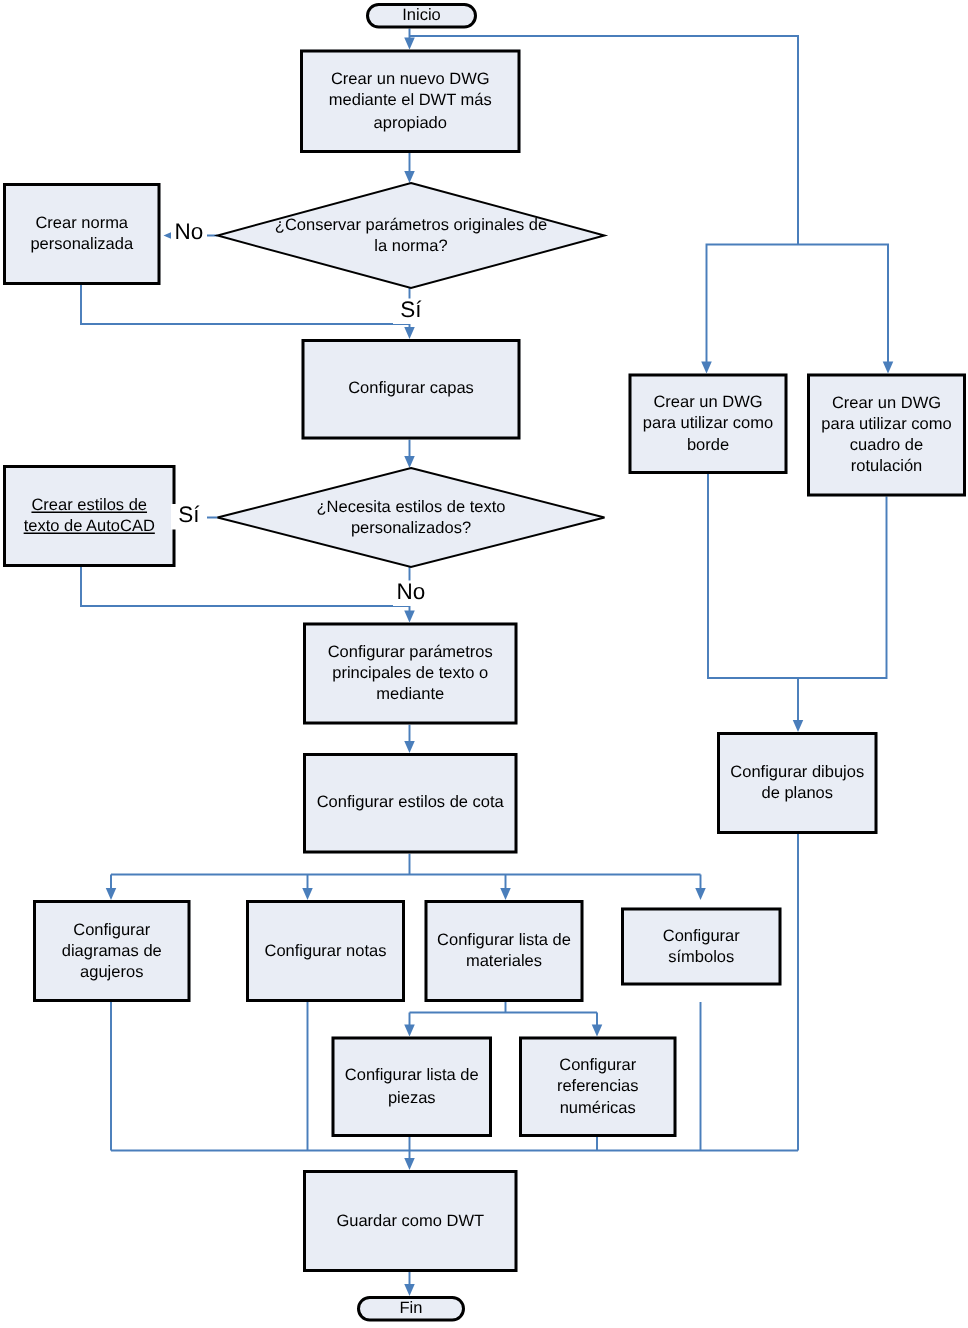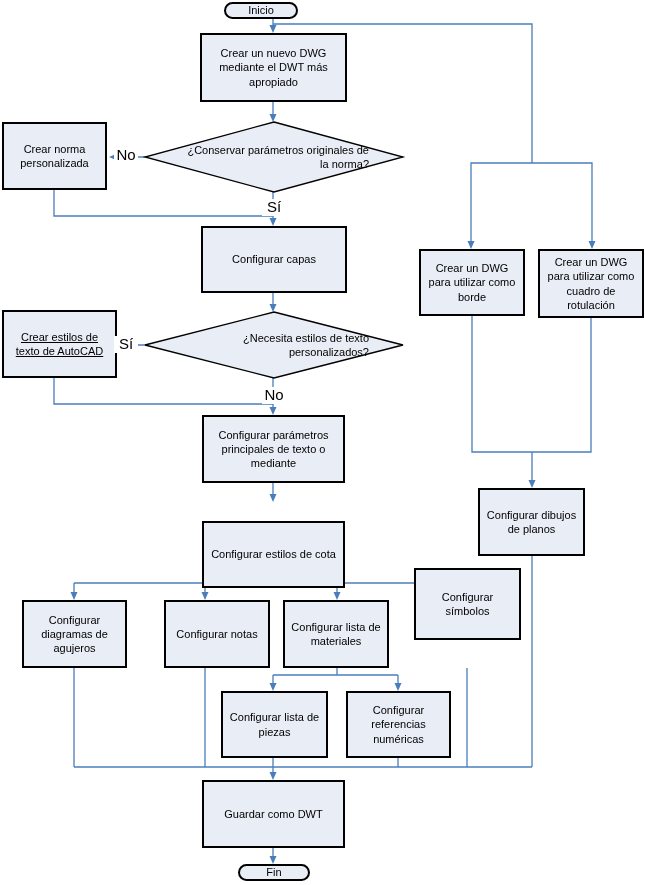--- a/index.html
+++ b/index.html
@@ -22,21 +22,21 @@
     position:absolute;box-sizing:border-box;
     background:var(--node-fill);border:2px solid var(--node-border);
     display:flex;align-items:center;justify-content:center;text-align:center;
     font-size:11px;line-height:1.28;padding:3px 5px;
   }
   .terminator{
     border-radius:10px;border-width:2px;padding:0 6px;line-height:1;
   }
   .dlabel{
     position:absolute;display:flex;align-items:center;justify-content:center;
-    text-align:right;font-size:11px;line-height:1.28;background:transparent;
+    text-align:center;font-size:11px;line-height:1.28;background:transparent;
   }
   .elabel{
     position:absolute;font-size:15px;line-height:1.1;background:var(--background);
     padding:0 2px;text-align:center;
   }
 </style>
 </head>
 <body>
 
 <div class="canvas">
@@ -93,42 +93,42 @@
     <polygon class="arrow" points="269.5,683 276.5,683 273,691"></polygon>
     <polygon class="arrow" points="394.5,683 401.5,683 398,691"></polygon>
     <polygon class="arrow" points="528.5,480 535.5,480 532,488"></polygon>
     <polygon class="arrow" points="269.5,772 276.5,772 273,780"></polygon>
     <polygon class="arrow" points="269.5,856 276.5,856 273,864"></polygon>
 
     <polygon class="diamond" points="274,122 403,157 274,192 145,157"></polygon>
     <polygon class="diamond" points="274,312 403,345 274,378 145,345"></polygon>
   </svg>
 
-  <div class="node terminator" style="left:224px;top:2px;width:74px;height:17px;">Inicio</div>
+  <div class="node terminator" style="left:244px;top:2px;width:74px;height:17px;">Inicio</div>
   <div class="node terminator" style="left:238px;top:864px;width:72px;height:17px;">Fin</div>
 
   <div class="node" style="left:200px;top:33px;width:147px;height:69px;">Crear un nuevo DWG mediante el DWT más apropiado</div>
   <div class="node" style="left:201px;top:226px;width:146px;height:67px;">Configurar capas</div>
   <div class="node" style="left:202px;top:415px;width:143px;height:68px;">Configurar parámetros principales de texto o mediante</div>
-  <div class="node" style="left:202px;top:502px;width:143px;height:67px;margin-top:19px;">Configurar estilos de cota</div>
+  <div class="node" style="left:202px;top:502px;width:143px;height:67px;">Configurar estilos de cota</div>
   <div class="node" style="left:202px;top:780px;width:143px;height:68px;">Guardar como DWT</div>
 
   <div class="node" style="left:2px;top:122px;width:105px;height:68px;">Crear norma personalizada</div>
   <div class="node" style="left:2px;top:310px;width:115px;height:68px;text-decoration:underline;">Crear estilos de texto de AutoCAD</div>
 
   <div class="node" style="left:22px;top:600px;width:105px;height:68px;">Configurar diagramas de agujeros</div>
   <div class="node" style="left:164px;top:600px;width:106px;height:68px;">Configurar notas</div>
   <div class="node" style="left:283px;top:600px;width:106px;height:68px;">Configurar lista de materiales</div>
-  <div class="node" style="left:414px;top:568px;width:107px;height:72px;">Configurar símbolos</div>
+  <div class="node" style="left:414px;top:605px;width:107px;height:52px;">Configurar símbolos</div>
 
   <div class="node" style="left:221px;top:691px;width:107px;height:67px;">Configurar lista de piezas</div>
   <div class="node" style="left:346px;top:691px;width:105px;height:67px;">Configurar referencias numéricas</div>
 
   <div class="node" style="left:419px;top:249px;width:106px;height:67px;">Crear un DWG para utilizar como borde</div>
-  <div class="node" style="left:538px;top:249px;width:106px;height:69px;">Crear un DWG para utilizar como cuadro de rotulación</div>
+  <div class="node" style="left:538px;top:249px;width:106px;height:82px;">Crear un DWG para utilizar como cuadro de rotulación</div>
   <div class="node" style="left:478px;top:488px;width:107px;height:68px;">Configurar dibujos de planos</div>
 
   <div class="dlabel" style="left:179px;top:128px;width:190px;height:58px;">¿Conservar parámetros originales de la norma?</div>
   <div class="dlabel" style="left:179px;top:318px;width:190px;height:54px;">¿Necesita estilos de texto personalizados?</div>
 
   <div class="elabel" style="left:114px;top:147px;width:20px;">No</div>
   <div class="elabel" style="left:262px;top:199px;width:20px;">Sí</div>
   <div class="elabel" style="left:114px;top:336px;width:20px;">Sí</div>
   <div class="elabel" style="left:262px;top:387px;width:20px;">No</div>
 

